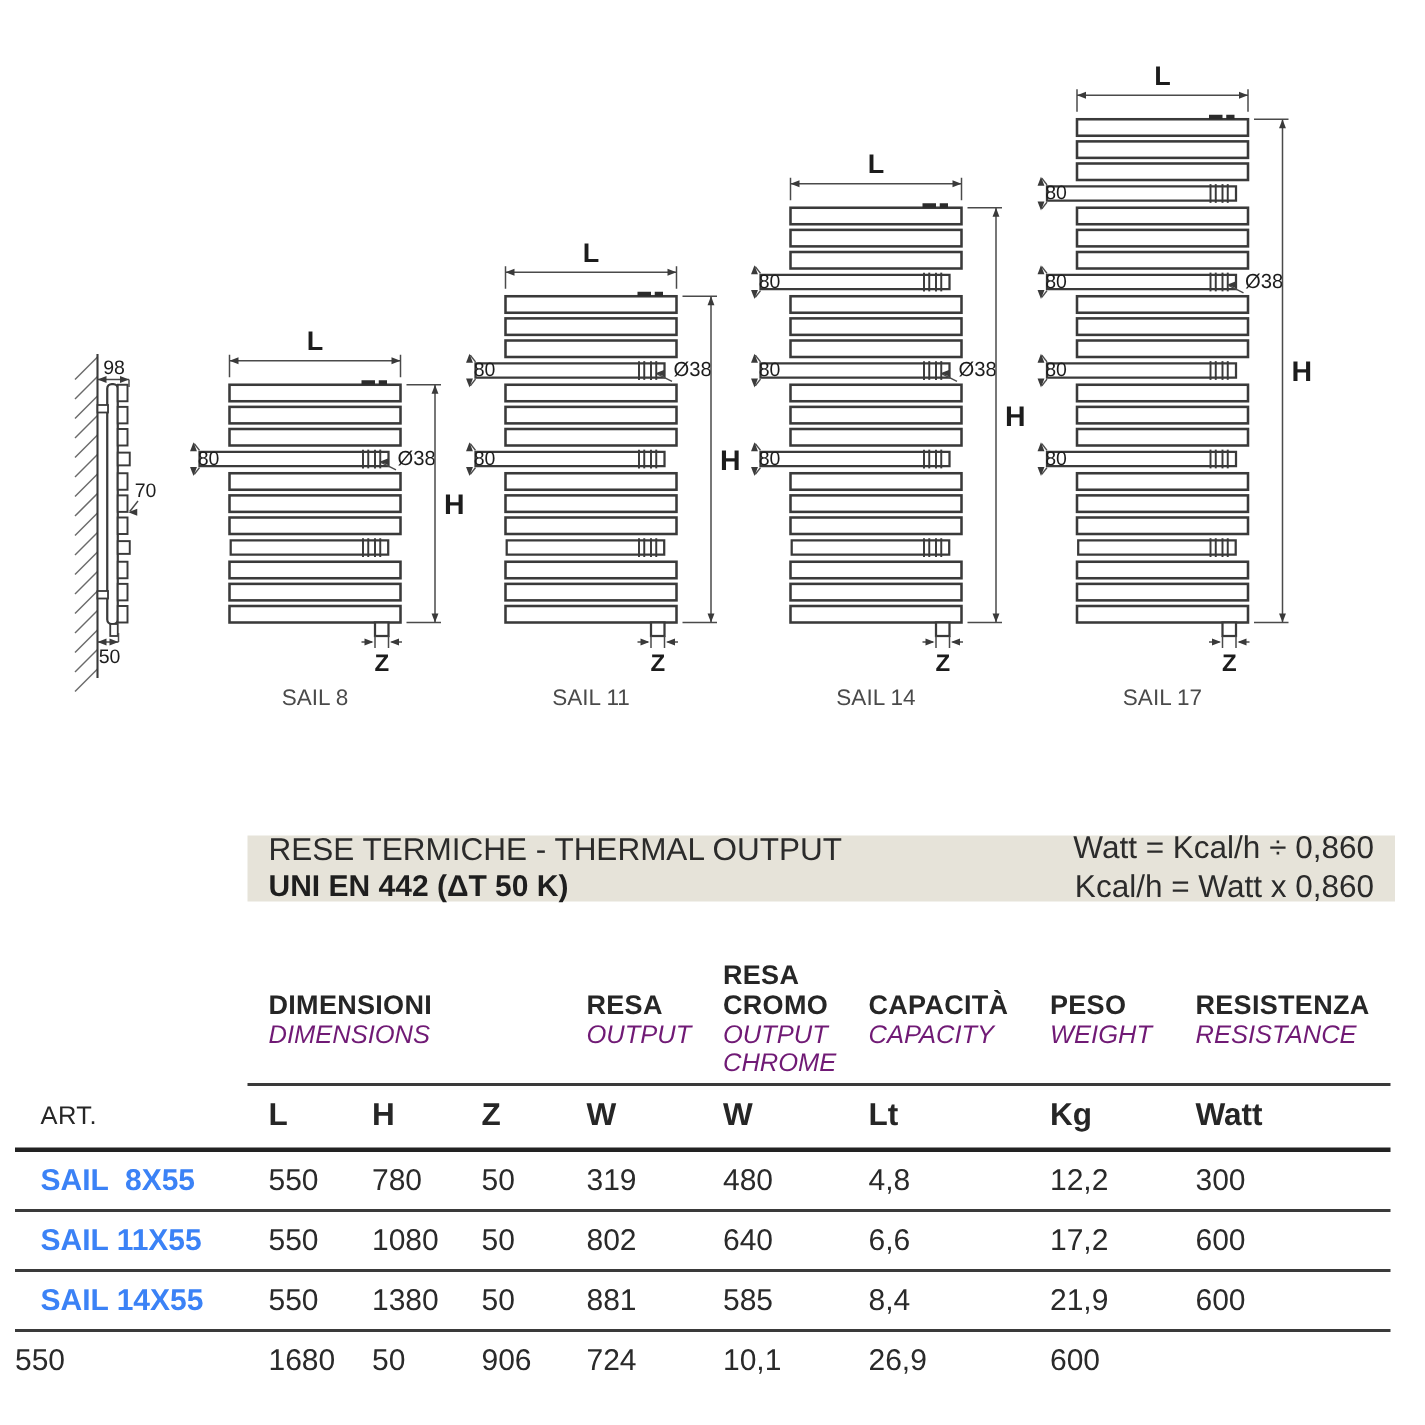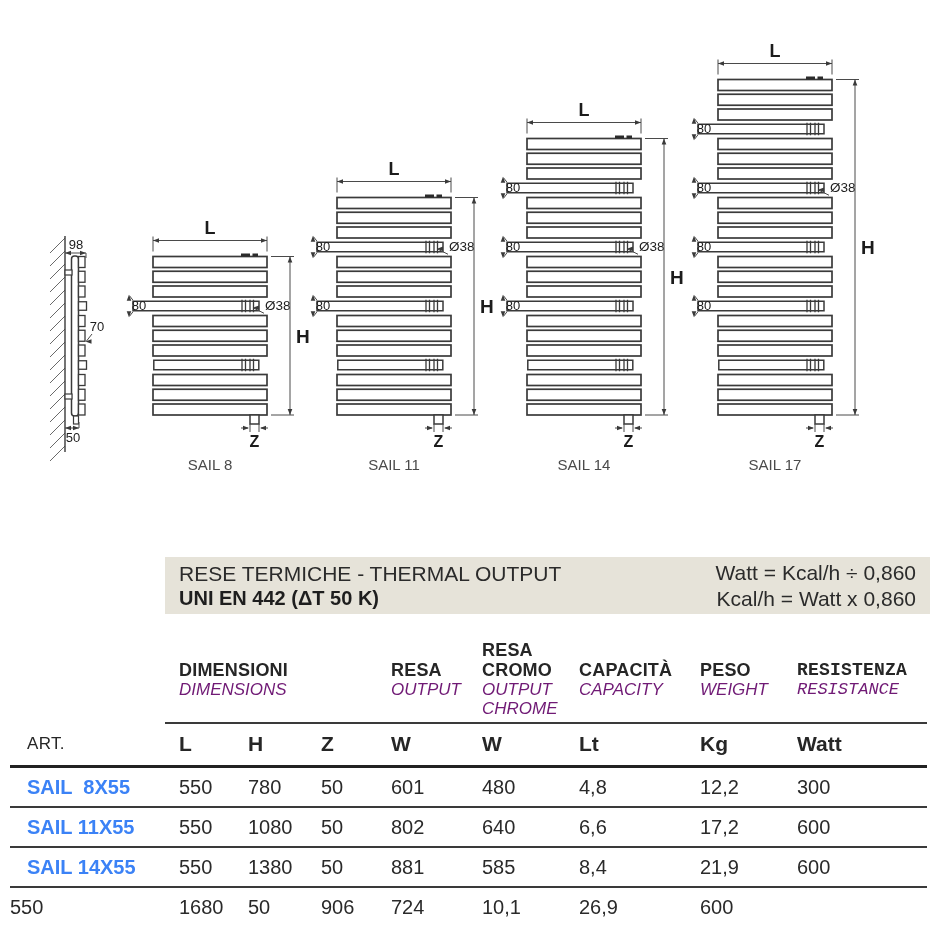--- a/index.html
+++ b/index.html
@@ -1,19 +1,19 @@
 <!DOCTYPE html>
 <html><head>
 <meta charset="utf-8">
 <style>
   html,body{margin:0;padding:0;background:#fff;}
   #page{position:relative;width:950px;height:950px;background:#ffffff;overflow:hidden;
         font-family:"Liberation Sans",sans-serif;color:#262626;}
   svg text{font-family:"Liberation Sans",sans-serif;}
-  .band{position:absolute;left:165px;top:557px;width:765px;height:57px;background:#e6e3d9;
+  .band{position:absolute;left:165px;top:557px;width:765px;height:44px;background:#e6e3d9;
         display:flex;justify-content:space-between;align-items:center;padding:0 14px;box-sizing:border-box;}
   .band .l1{font-size:21px;color:#2b2b2b;}
   .band .l2{font-size:20px;font-weight:bold;color:#1e1e1e;margin-top:1px;}
   .band-right{text-align:right;font-size:21px;line-height:26px;color:#2b2b2b;}
   #spec-table{position:absolute;left:10px;top:633px;width:917px;}
   .grid-row{display:grid;grid-template-columns:169px 69px 73px 70px 91px 97px 121px 97px 130px;}
   .head-row{align-items:end;height:90px;}
   .hcell{padding-bottom:24px;}
   .hcell.tall{padding-bottom:5px;}
   .ht{font-weight:bold;font-size:18px;line-height:20px;letter-spacing:.2px;}
@@ -396,21 +396,21 @@
           <div class="hs">CHROME</div>
         </div>
         <div class="hcell" style="grid-column: 7 / span 1;">
           <div class="ht">CAPACITÀ</div>
           <div class="hs">CAPACITY</div>
         </div>
         <div class="hcell" style="grid-column: 8 / span 1;">
           <div class="ht">PESO</div>
           <div class="hs">WEIGHT</div>
         </div>
-        <div class="hcell" style="grid-column: 9 / span 1; font-family: Liberation Mono, monospace;">
+        <div class="hcell" style="grid-column: 9 / span 1;">
           <div class="ht">RESISTENZA</div>
           <div class="hs">RESISTANCE</div>
         </div>
       </div>
     <div class="rule-top"></div>
     <div class="grid-row sub-row" id="sub-row">
       <div class="art-h">ART.</div>
     <div class="unit">L</div>
         <div class="unit">H</div>
         <div class="unit">Z</div>
@@ -419,21 +419,21 @@
         <div class="unit">Lt</div>
         <div class="unit">Kg</div>
         <div class="unit">Watt</div>
       </div>
     <div id="data-rows">
         <div class="grid-row data-row">
           <div class="art">SAIL  8X55</div>
           <div>550</div>
           <div>780</div>
           <div>50</div>
-          <div>601</div>
+          <div>319</div>
           <div>480</div>
           <div>4,8</div>
           <div>12,2</div>
           <div>300</div>
         </div>
         <div class="grid-row data-row">
           <div class="art">SAIL 11X55</div>
           <div>550</div>
           <div>1080</div>
           <div>50</div>

